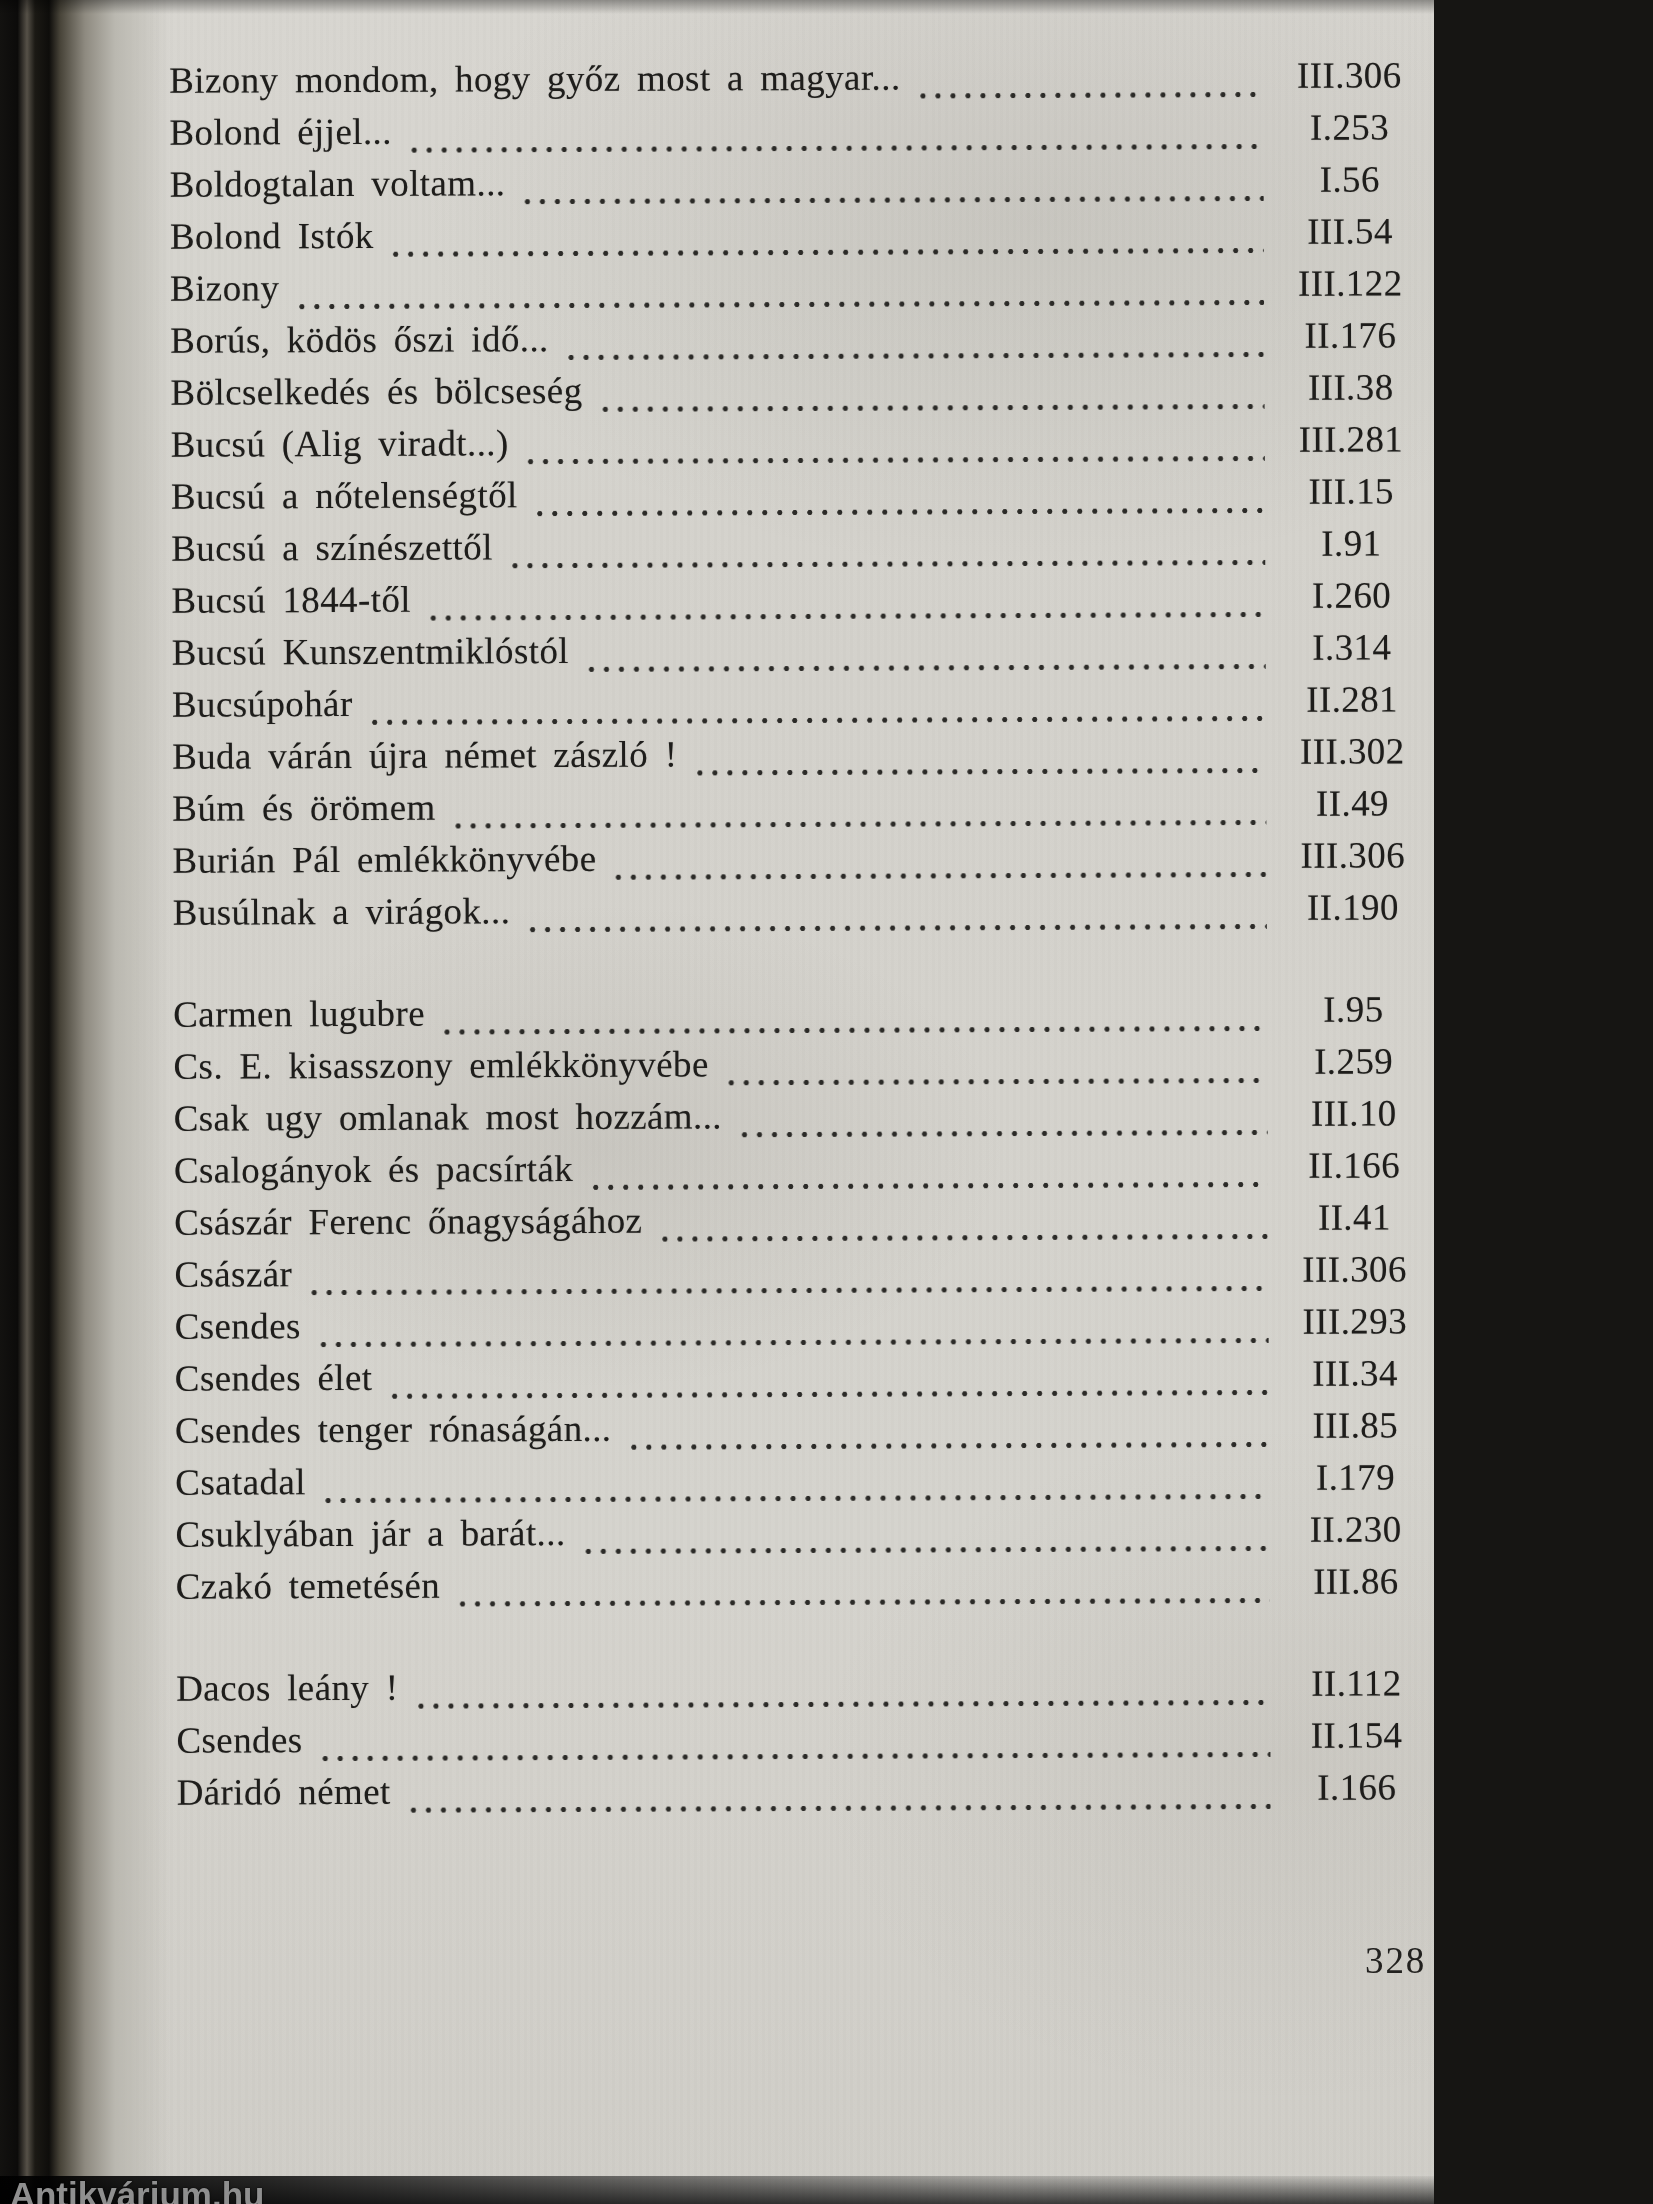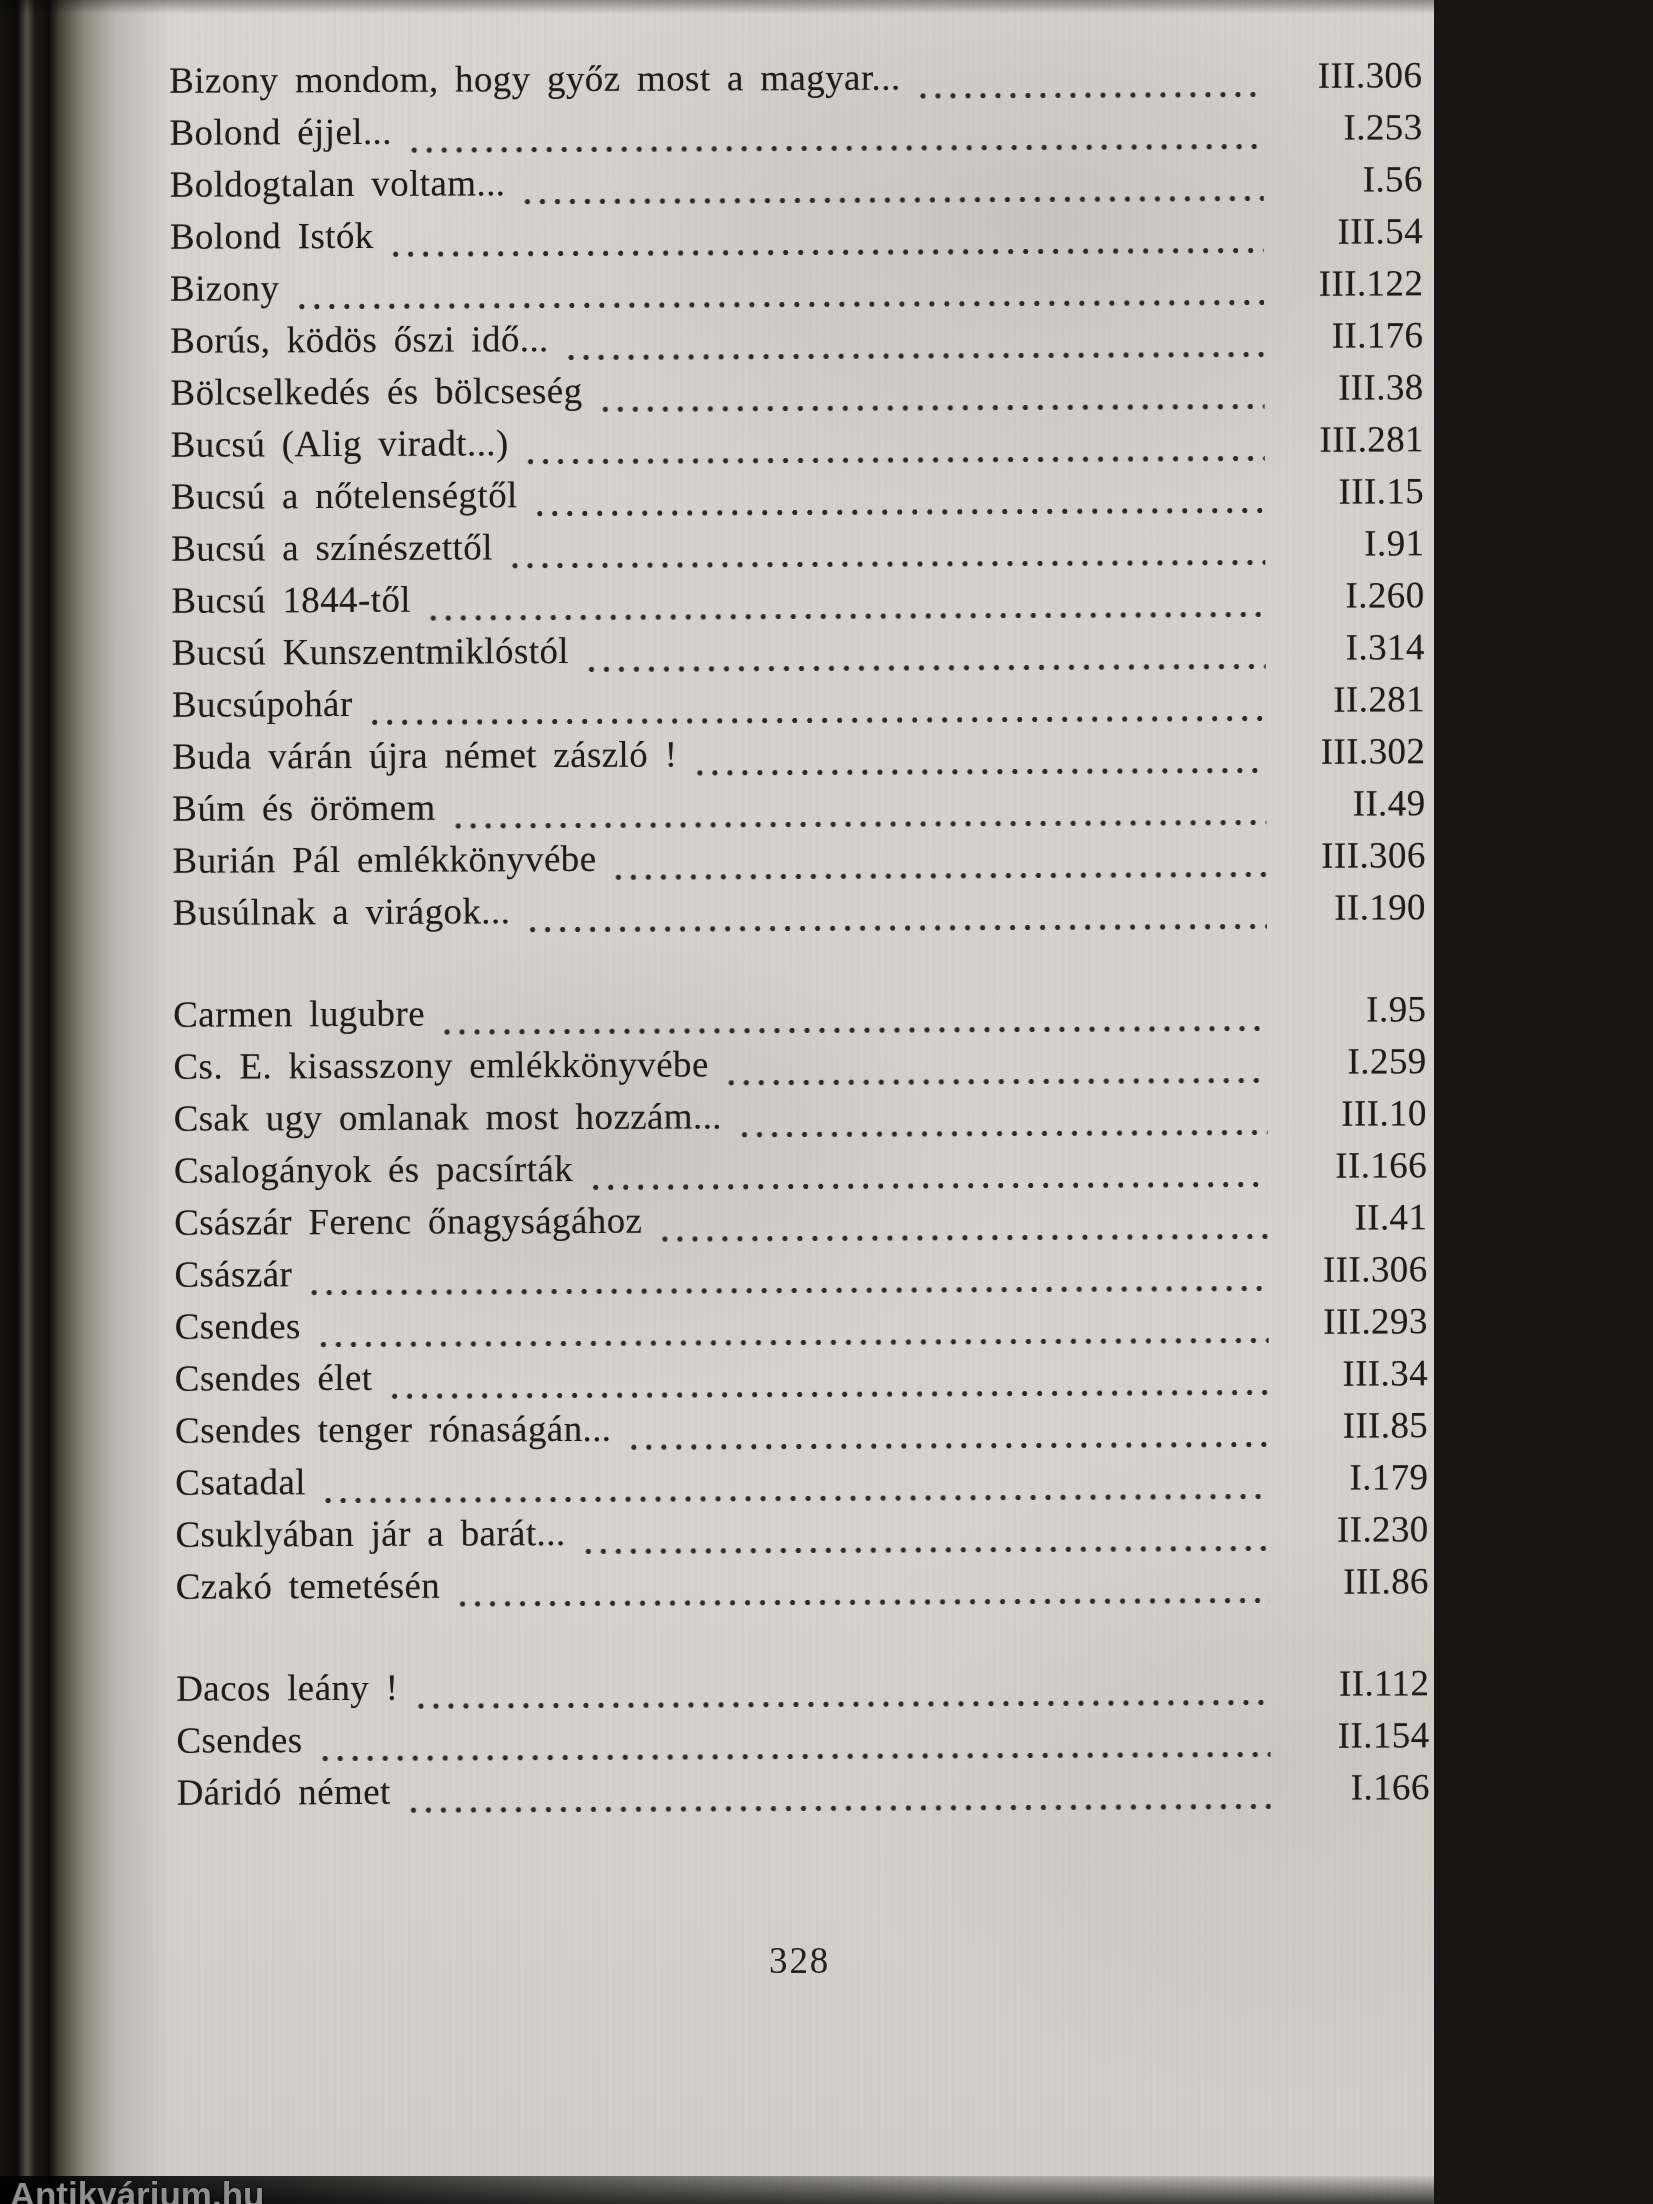--- a/index.html
+++ b/index.html
@@ -69,26 +69,26 @@
     margin: 0 13.6px 0 15.5px;
     background-image: radial-gradient(circle at 6.8px 50%, #2b2a27 2.2px, rgba(43,42,39,0) 2.9px);
     background-size: 15px 8.7px;
     background-repeat: repeat-x;
     background-position: left bottom 7.8px;
     min-width: 0;
   }
   .pagenum {
     flex: 0 0 146px;
     width: 146px;
-    text-align: right;
+    text-align: center;
   }
   .folio {
     position: absolute;
     left: 173px; right: 7.8px; top: 1939px;
-    text-align: center;
+    text-align: right;
     font-size: 37px;
     letter-spacing: 1.9px;
     color: #22211f;
   }
   .watermark {
     position: absolute;
     left: 9.7px; bottom: -9.7px;
     font-family: "Liberation Sans", "DejaVu Sans", sans-serif;
     font-weight: bold;
     font-size: 35px;

